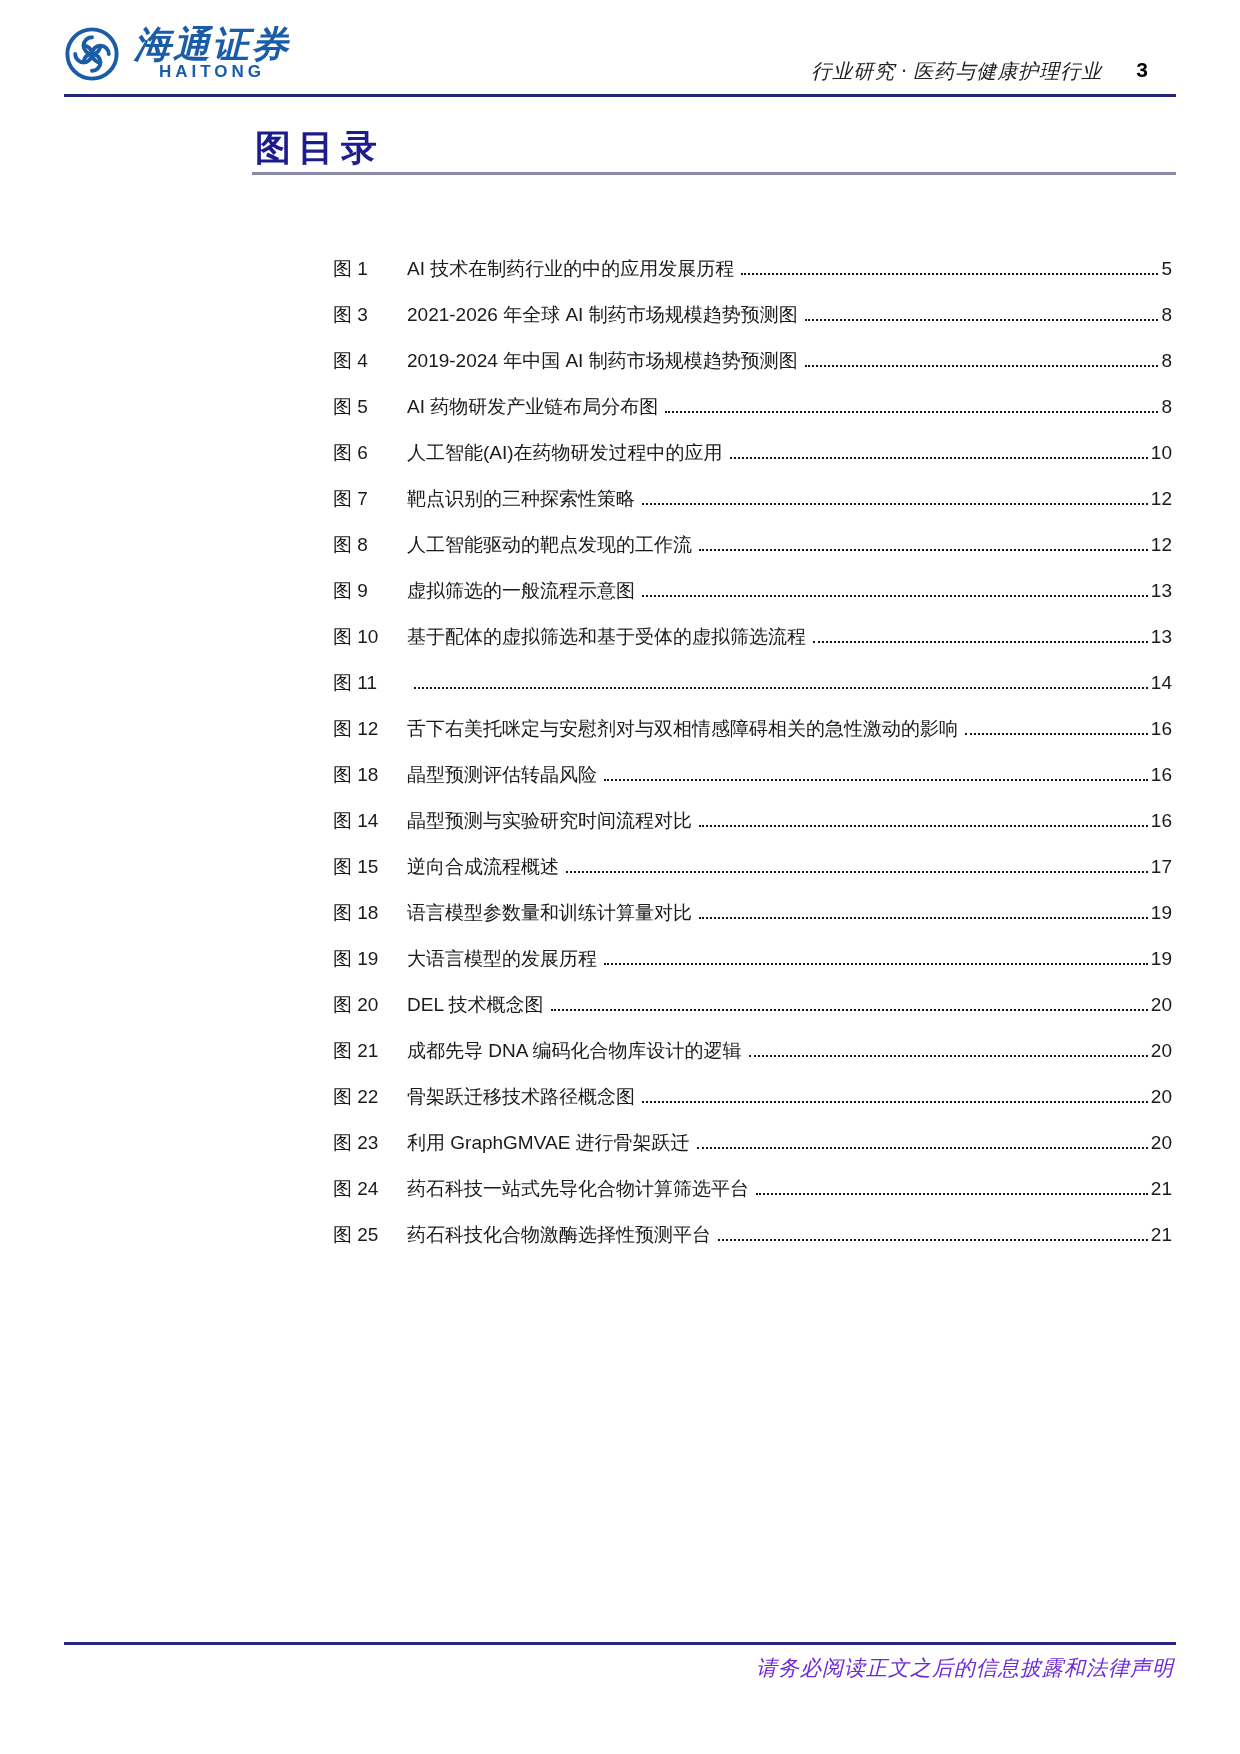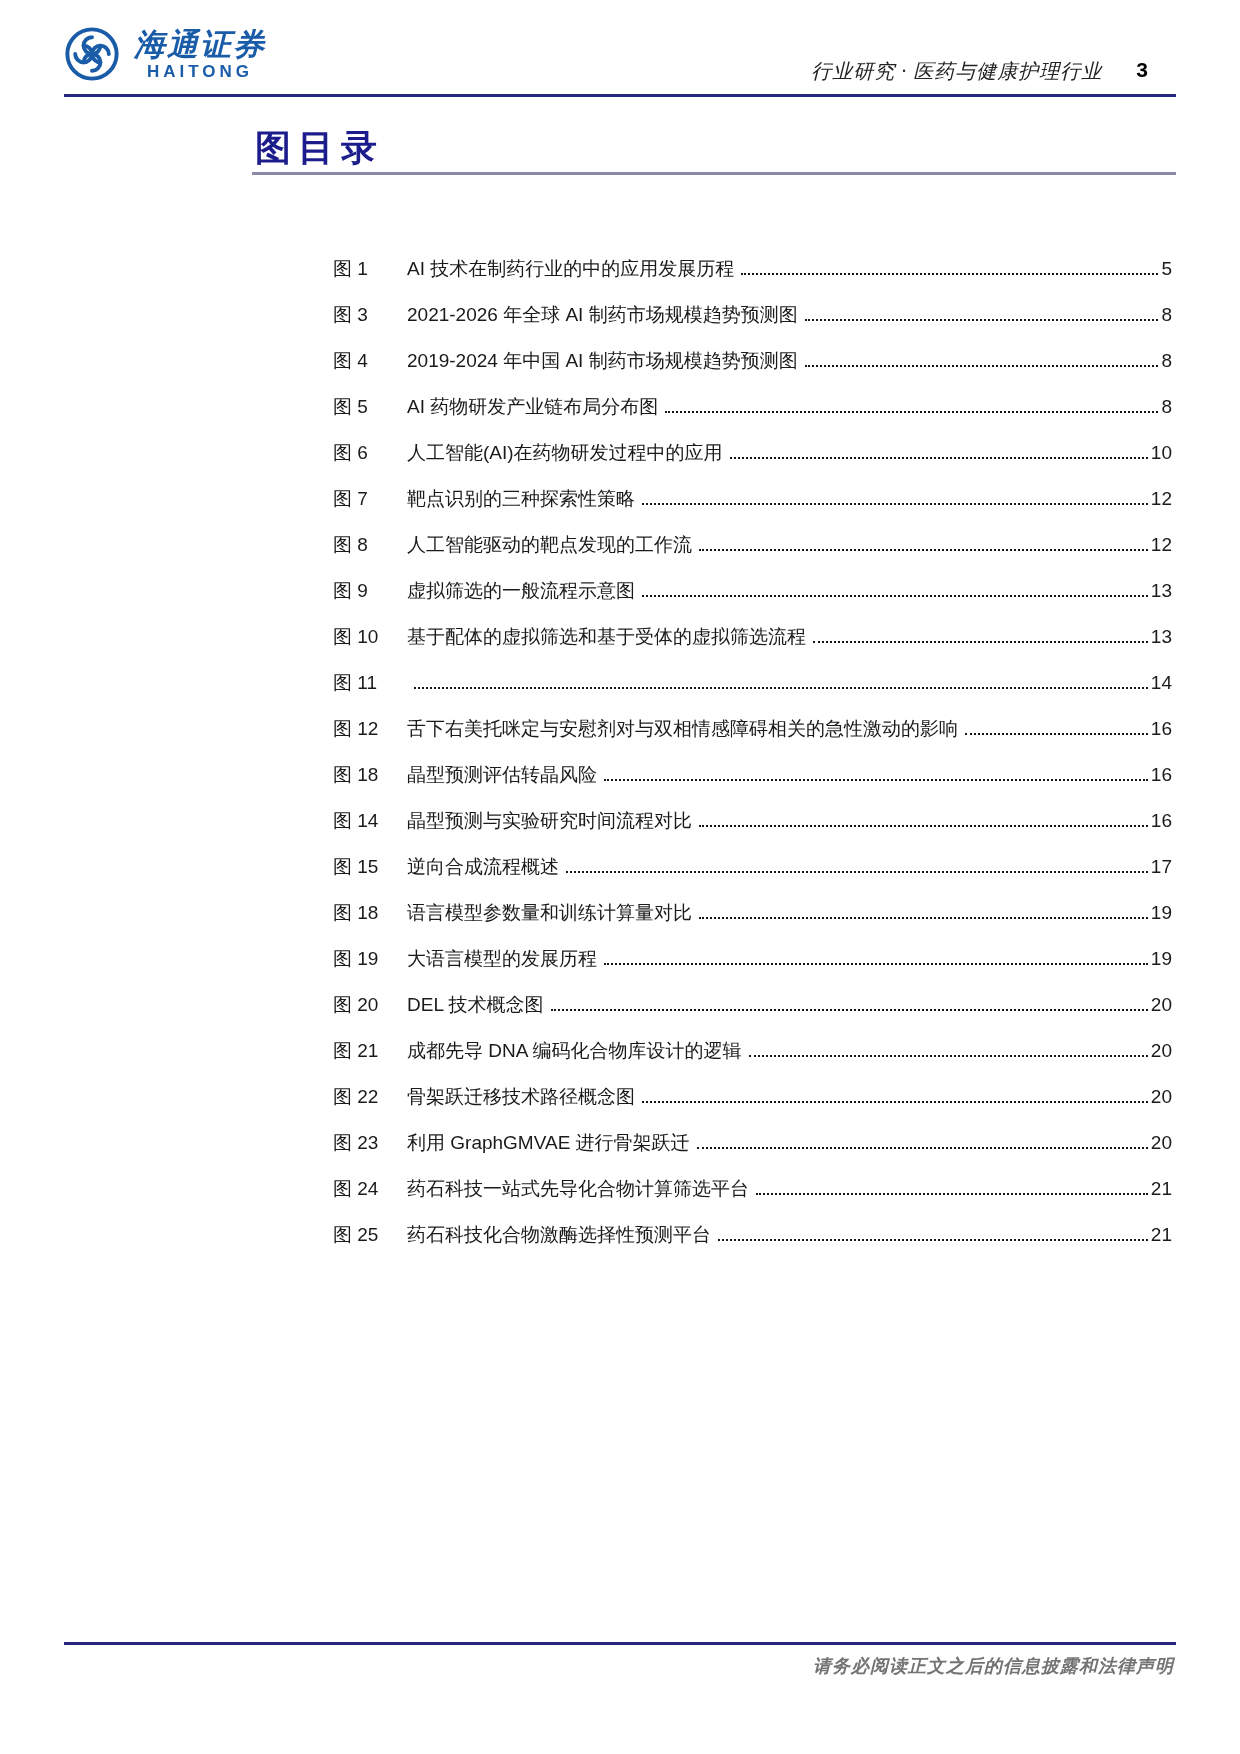--- a/index.html
+++ b/index.html
@@ -21,21 +21,21 @@
   
   .logo{
     position:absolute;left:64px;top:26px;
     display:flex;align-items:flex-start;gap:14px;
   }
   .logo svg{width:56px;height:56px;display:block;}
   .brand{display:flex;flex-direction:column;align-items:center;margin-top:2px;}
   .brand-cn{
     font-family:"Liberation Serif",serif;
     font-style:italic;font-weight:bold;
-    font-size:31px;line-height:34px;
+    font-size:37px;line-height:34px;
     color:var(--logo-blue);
     letter-spacing:2px;white-space:nowrap;
   }
   .brand-en{
     font-family:"Liberation Sans",sans-serif;
     font-weight:bold;font-size:17px;line-height:19px;
     color:var(--logo-blue);letter-spacing:4px;
   }
   .header-right{
     position:absolute;top:58px;right:92px;
@@ -92,22 +92,22 @@
   .fig-page{flex:0 0 auto;text-align:right;}
   
   .footer-rule{
     position:absolute;left:64px;top:1642px;
     width:1112px;height:3px;background:var(--navy);
   }
   .footer-text{
     position:absolute;right:66px;top:1654px;
     font-family:"Liberation Serif",serif;
     font-style:italic;
-    font-size:18px;color:#737373;
-    letter-spacing:1px;white-space:nowrap;font-weight:bold;
+    font-size:21px;color:#6d28d9;
+    letter-spacing:1px;white-space:nowrap;
   }
 </style>
 </head>
 <body>
 
 <div class="page">
 
   <header>
     <div class="logo">
       <svg viewBox="0 0 100 100" xmlns="http://www.w3.org/2000/svg" aria-hidden="true">

